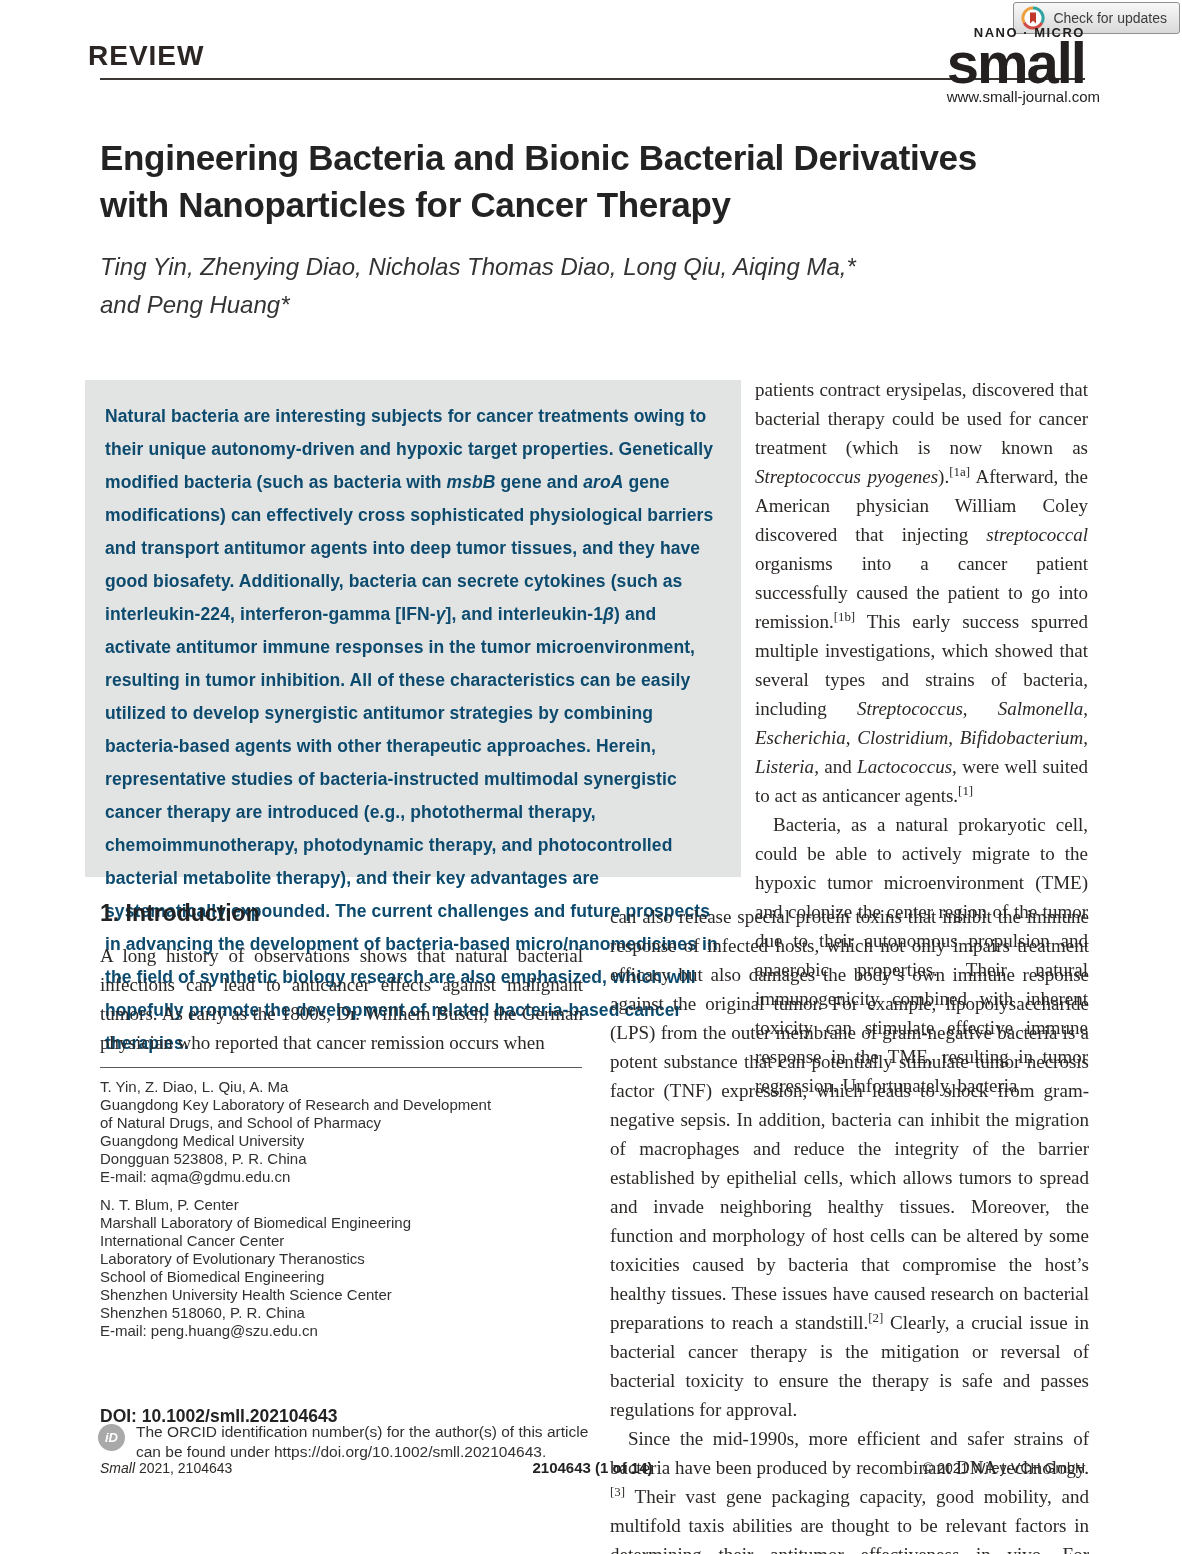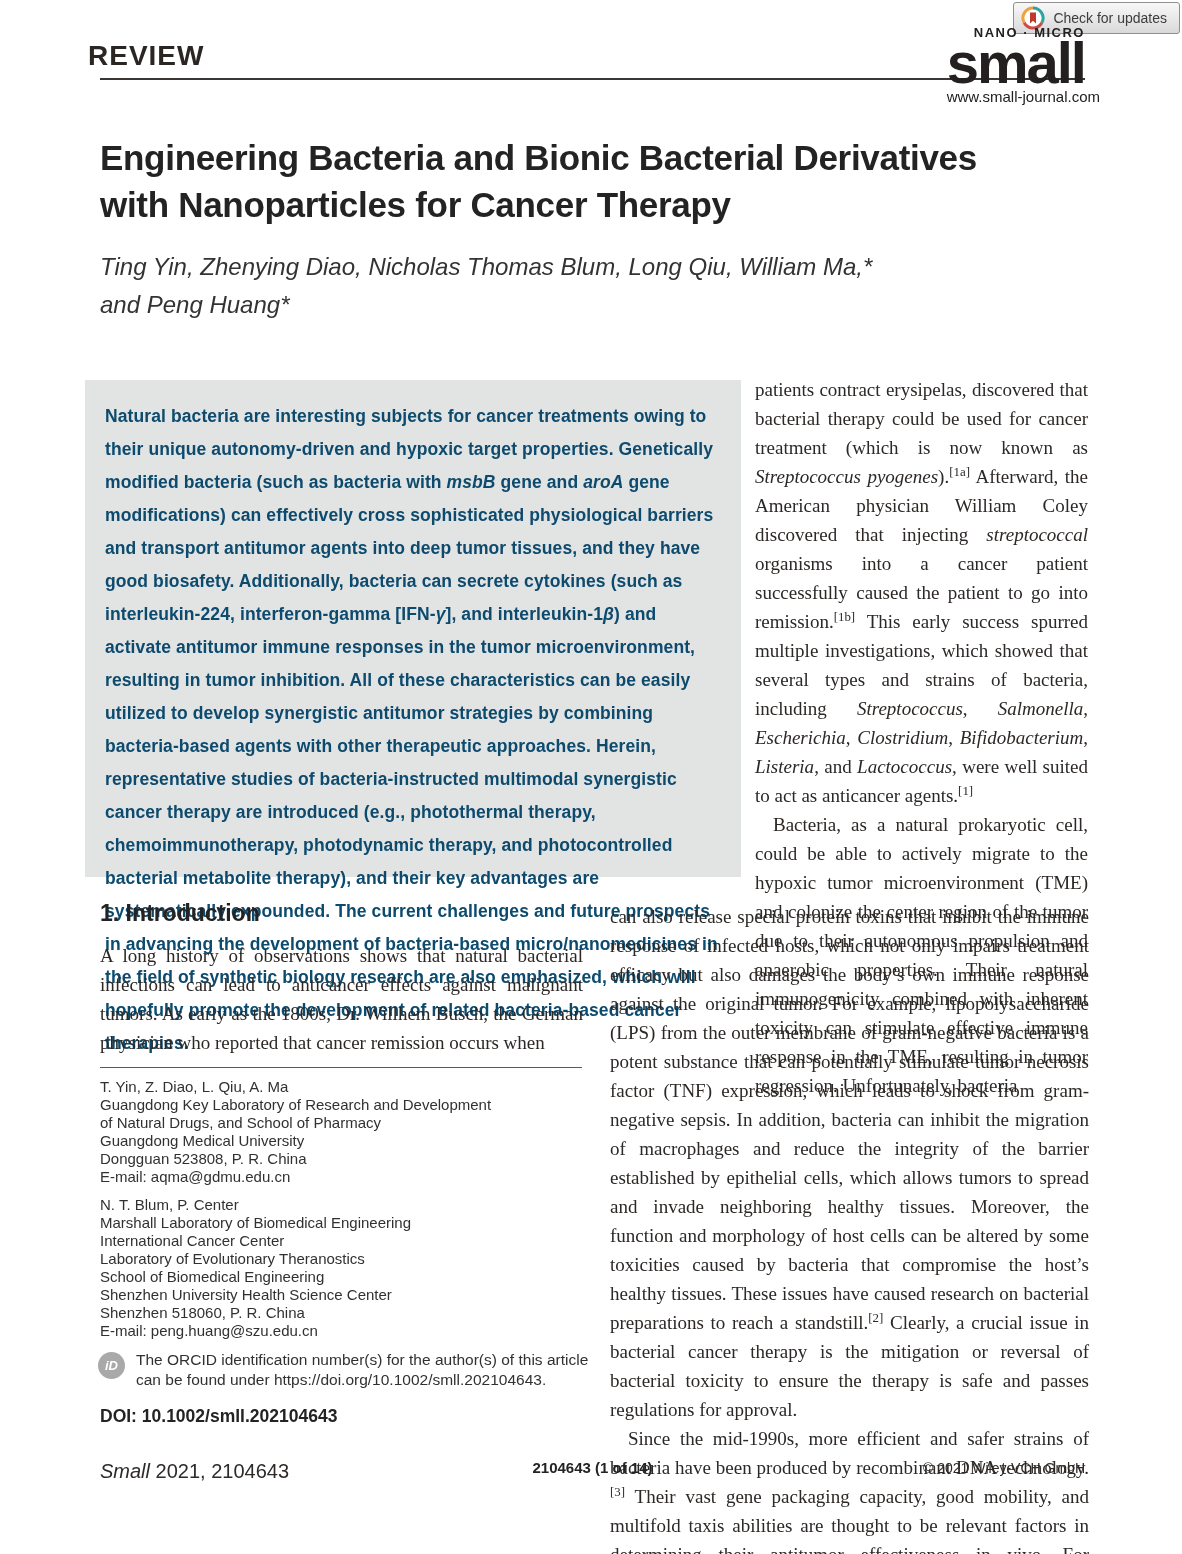--- a/index.html
+++ b/index.html
@@ -40,29 +40,29 @@
   .intro-heading{font-size:23px;font-weight:700;color:#232323;margin:0 0 14px 0;}
   sup{font-size:68%;line-height:0;vertical-align:super;}
 
   
   .affil-rule{position:absolute;top:1067px;left:100px;width:482px;height:1px;background:#5a5a5a;}
   .affiliations{position:absolute;top:1078px;left:100px;width:482px;font-size:15px;line-height:18px;
     color:#333030;}
   .affil-blk{margin-bottom:10px;}
 
   
-  .orcid-row{position:absolute;top:1350px;left:98px;width:500px;display:flex;gap:11px;}
+  .orcid-row{position:absolute;top:1422px;left:98px;width:500px;display:flex;gap:11px;}
   .orcid-icon{flex:0 0 auto;width:27px;height:27px;border-radius:50%;background:#a9a9a9;
     color:#fff;font-size:13px;font-weight:700;display:flex;align-items:center;justify-content:center;
     font-style:italic;margin-top:2px;}
   .orcid-text{font-size:15.5px;line-height:20px;color:#333030;}
   .doi{position:absolute;top:1406px;left:100px;font-size:17.5px;font-weight:700;color:#232323;}
 
   
-  .footer-left{position:absolute;top:1460px;left:100px;font-size:20px;color:#2e2a28;}
+  .footer-left{position:absolute;top:1460px;left:100px;font-size:14px;color:#2e2a28;}
   .footer-center{position:absolute;top:1459px;left:100px;width:985px;text-align:center;
     font-size:15px;font-weight:700;color:#232323;}
   .footer-right{position:absolute;top:1460px;right:97px;font-size:14px;color:#2e2a28;}
   .it{font-style:italic;}
 </style>
 </head>
 <body>
 
 <div class="page">
 
@@ -85,21 +85,21 @@
     <div class="logo-top">NANO · MICRO</div>
     <div class="logo-main">small</div>
   </div>
   <div class="website">www.small-journal.com</div>
 
   <h1 class="title" style="margin:0;">
     <span>Engineering Bacteria and Bionic Bacterial Derivatives</span><br>
     <span>with Nanoparticles for Cancer Therapy</span>
   </h1>
   <div class="authors">
-    <span>Ting Yin, Zhenying Diao, Nicholas Thomas Blum, Long Qiu, William Ma,*</span><br>
+    <span>Ting Yin, Zhenying Diao, Nicholas Thomas Diao, Long Qiu, Aiqing Ma,*</span><br>
     <span>and Peng Huang*</span>
   </div>
 
   <div class="abstract-box">
     <div class="abstract-text"><span>Natural bacteria are interesting subjects for cancer treatments owing to their unique autonomy-driven and hypoxic target properties. Genetically modified bacteria (such as bacteria with </span><i>msbB</i><span> gene and </span><i>aroA</i><span> gene modifications) can effectively cross sophisticated physiological barriers and transport antitumor agents into deep tumor tissues, and they have good biosafety. Additionally, bacteria can secrete cytokines (such as interleukin-224, interferon-gamma [IFN-</span><i>γ</i><span>], and interleukin-1</span><i>β</i><span>) and activate antitumor immune responses in the tumor microenvironment, resulting in tumor inhibition. All of these characteristics can be easily utilized to develop synergistic antitumor strategies by combining bacteria-based agents with other therapeutic approaches. Herein, representative studies of bacteria-instructed multimodal synergistic cancer therapy are introduced (e.g., photothermal therapy, chemoimmunotherapy, photodynamic therapy, and photocontrolled bacterial metabolite therapy), and their key advantages are systematically expounded. The current challenges and future prospects in advancing the development of bacteria-based micro/nanomedicines in the field of synthetic biology research are also emphasized, which will hopefully promote the development of related bacteria-based cancer therapies.</span></div>
   </div>
 
   <div class="col-right-top serif">
     <p style="margin:0;"><span>patients contract erysipelas, discovered that bacterial therapy could be used for cancer treatment (which is now known as </span><i>Streptococcus pyogenes</i><span>).</span><sup>[1a]</sup><span> Afterward, the American physician William Coley discovered that injecting </span><i>streptococcal</i><span> organisms into a cancer patient successfully caused the patient to go into remission.</span><sup>[1b]</sup><span> This early success spurred multiple investigations, which showed that several types and strains of bacteria, including </span><i>Streptococcus</i><span>, </span><i>Salmonella</i><span>, </span><i>Escherichia</i><span>, </span><i>Clostridium</i><span>, </span><i>Bifidobacterium</i><span>, </span><i>Listeria</i><span>, and </span><i>Lactococcus</i><span>, were well suited to act as anticancer agents.</span><sup>[1]</sup></p>
     <p style="margin:0;" class="indent">Bacteria, as a natural prokaryotic cell, could be able to actively migrate to the hypoxic tumor microenvironment (TME) and colonize the center region of the tumor due to their autonomous propulsion and anaerobic properties. Their natural immunogenicity combined with inherent toxicity can stimulate effective immune response in the TME, resulting in tumor regression. Unfortunately, bacteria</p>

